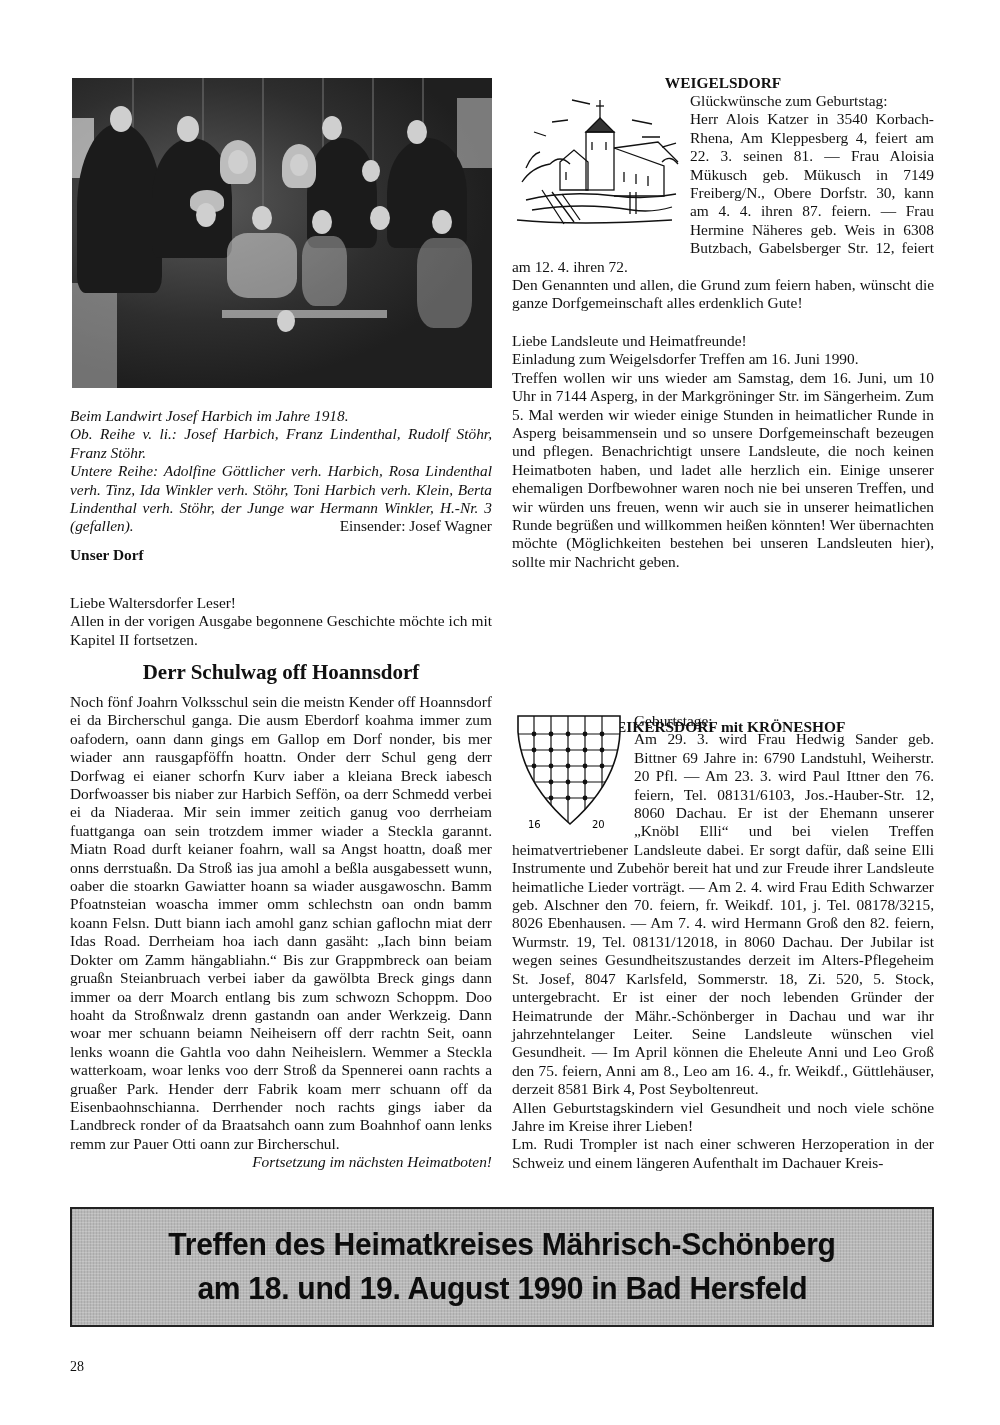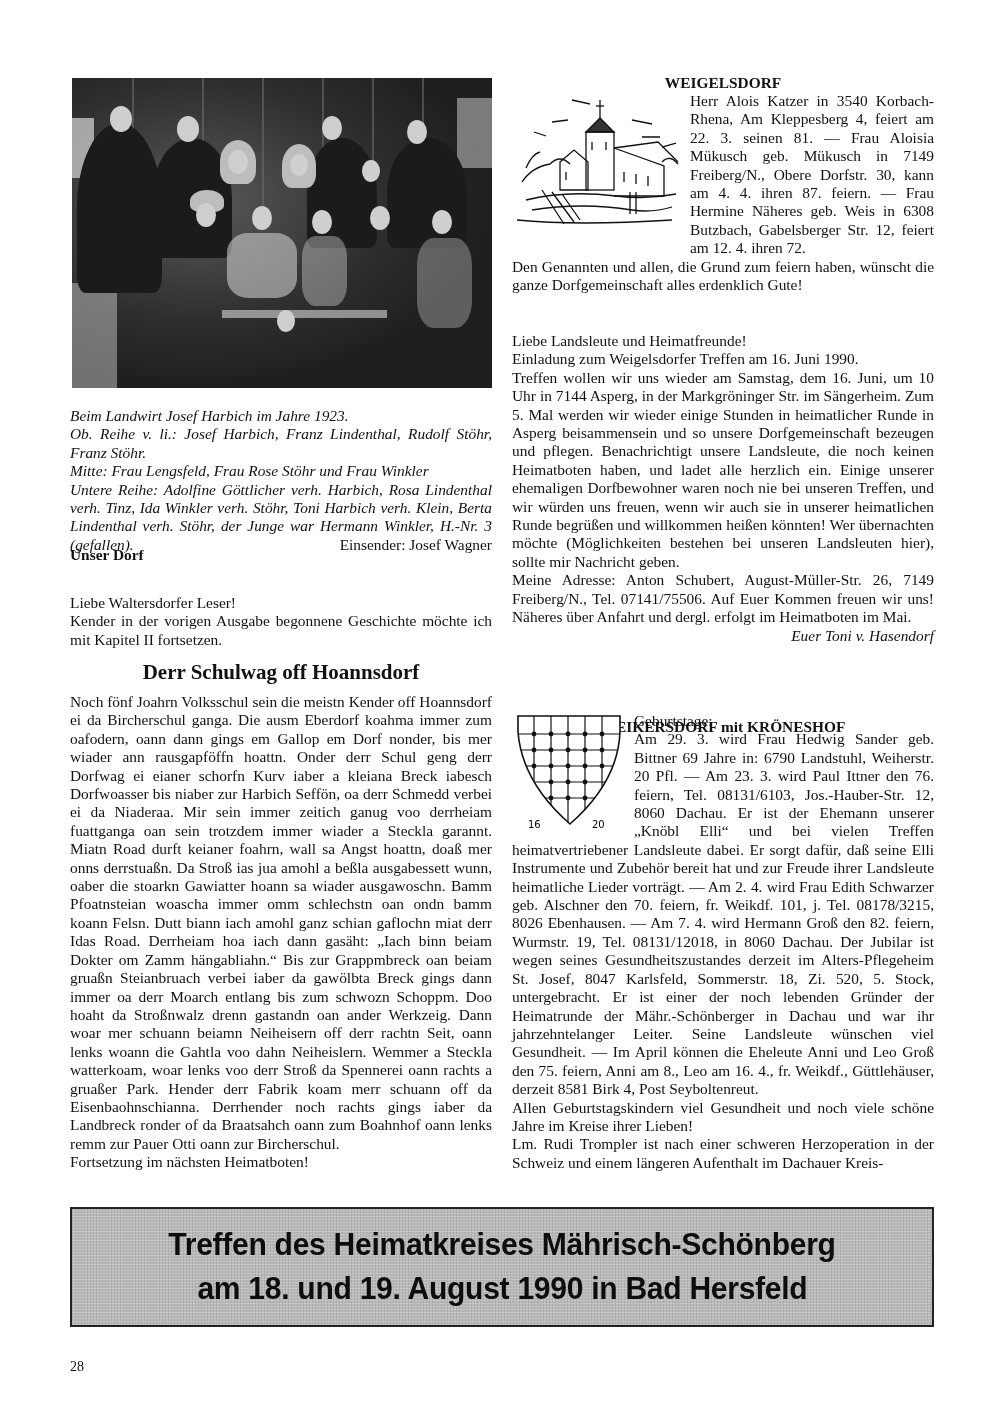--- a/index.html
+++ b/index.html
@@ -29,21 +29,21 @@
     .photo .scarf { position: absolute; border-radius: 50% 50% 30% 30%; background: #bdbdbd; }
     .photo .light { position: absolute; background: #d8d8d8; }
 
     .caption { top: 407px; font-style: italic; }
     .caption .sender { font-style: normal; float: right; }
 
     .h-unser { top: 546px; text-align: left; font-weight: bold; font-family: Liberation Serif, serif; }
     .intro { top: 594px; }
     .h-big { top: 660px; text-align: center; font-weight: bold; font-size: 21px; line-height: 24px; }
     .story { top: 693px; }
-    .story .cont { }
+    .story .cont { font-style: italic; text-align: right; }
 
     .h-weig { top: 74px; left: 512px; width: 422px; text-align: center; font-weight: bold; }
     .weig-text { top: 92px; left: 512px; width: 422px; }
     .float-fig { float: left; width: 178px; height: 148px; }
 
     .invite { top: 332px; }
     .invite .sign { font-style: italic; float: right; }
 
     .h-weik { top: 692px; left: 512px; width: 422px; text-align: center; font-weight: bold; margin-top: 26px; }
     .weik-text { top: 712px; left: 512px; width: 422px; }
@@ -100,30 +100,29 @@
   <div class="face" style="left:240px;top:132px;width:20px;height:24px"></div>
   <div class="light" style="left:230px;top:158px;width:45px;height:70px;opacity:.4;border-radius:30%"></div>
   <div class="face" style="left:298px;top:128px;width:20px;height:24px"></div>
   <div class="face" style="left:360px;top:132px;width:20px;height:24px"></div>
   <div class="light" style="left:345px;top:160px;width:55px;height:90px;opacity:.35;border-radius:30%"></div>
   <div class="light" style="left:150px;top:232px;width:165px;height:8px;opacity:.6"></div>
   <div class="face" style="left:205px;top:232px;width:18px;height:22px"></div>
 </div>
 
 <div class="abs col-left caption just">
-  <p>Beim Landwirt Josef Harbich im Jahre 1923.</p>
+  <p>Beim Landwirt Josef Harbich im Jahre 1918.</p>
   <p>Ob. Reihe v. li.: Josef Harbich, Franz Lindenthal, Rudolf Stöhr, Franz Stöhr.</p>
-  <p>Mitte: Frau Lengsfeld, Frau Rose Stöhr und Frau Winkler</p>
   <p><span>Untere Reihe: Adolfine Göttlicher verh. Harbich, Rosa Lindenthal verh. Tinz, Ida Winkler verh. Stöhr, Toni Harbich verh. Klein, Berta Lindenthal verh. Stöhr, der Junge war Hermann Winkler, H.-Nr. 3 (gefallen).</span><span class="sender">Einsender: Josef Wagner</span></p>
 </div>
 
 <div class="abs col-left h-unser">Unser Dorf</div>
 <div class="abs col-left intro just">
   <p>Liebe Waltersdorfer Leser!</p>
-  <p>Kender in der vorigen Ausgabe begonnene Geschichte möchte ich mit Kapitel II fortsetzen.</p>
+  <p>Allen in der vorigen Ausgabe begonnene Geschichte möchte ich mit Kapitel II fortsetzen.</p>
 </div>
 
 <div class="abs col-left h-big">Derr Schulwag off Hoannsdorf</div>
 <div class="abs col-left story">
   <p class="just">Noch fönf Joahrn Volksschul sein die meistn Kender off Hoannsdorf ei da Bircherschul ganga. Die ausm Eberdorf koahma immer zum oafodern, oann dann gings em Gallop em Dorf nonder, bis mer wiader ann rausgapföffn hoattn. Onder derr Schul geng derr Dorfwag ei eianer schorfn Kurv iaber a kleiana Breck iabesch Dorfwoasser bis niaber zur Harbich Seffön, oa derr Schmedd verbei ei da Niaderaa. Mir sein immer zeitich ganug voo derrheiam fuattganga oan sein trotzdem immer wiader a Steckla garannt. Miatn Road durft keianer foahrn, wall sa Angst hoattn, doaß mer onns derrstuaßn. Da Stroß ias jua amohl a beßla ausgabessett wunn, oaber die stoarkn Gawiatter hoann sa wiader ausgawoschn. Bamm Pfoatnsteian woascha immer omm schlechstn oan ondn bamm koann Felsn. Dutt biann iach amohl ganz schian gaflochn miat derr Idas Road. Derrheiam hoa iach dann gasäht: „Iach binn beiam Dokter om Zamm hängabliahn.“ Bis zur Grappmbreck oan beiam gruaßn Steianbruach verbei iaber da gawölbta Breck gings dann immer oa derr Moarch entlang bis zum schwozn Schoppm. Doo hoaht da Stroßnwalz drenn gastandn oan ander Werkzeig. Dann woar mer schuann beiamn Neiheisern off derr rachtn Seit, oann lenks woann die Gahtla voo dahn Neiheislern. Wemmer a Steckla watterkoam, woar lenks voo derr Stroß da Spennerei oann rachts a gruaßer Park. Hender derr Fabrik koam merr schuann off da Eisenbaohnschianna. Derrhender noch rachts gings iaber da Landbreck ronder of da Braatsahch oann zum Boahnhof oann lenks remm zur Pauer Otti oann zur Bircherschul.</p>
   <p class="cont">Fortsetzung im nächsten Heimatboten!</p>
 </div>
 
 <div class="abs h-weig">WEIGELSDORF</div>
 
@@ -145,29 +144,29 @@
         <path d="M14 108 q40 -10 90 -4 q30 4 60 -2"></path>
         <path d="M20 118 q50 -8 100 0 q20 3 40 -3"></path>
         <path d="M30 98 l22 34 M40 100 l22 30 M50 102 l18 26"></path>
         <path d="M118 100 v22 M124 100 v22"></path>
         <path d="M5 128 q60 6 155 0"></path>
         <path d="M60 8 l18 4 M40 30 l16 -2 M120 28 l20 4 M130 45 l18 0 M150 55 l14 -4 M22 40 l12 4"></path>
         <path d="M14 76 q6 -14 14 -16 M150 70 q8 -8 16 2"></path>
       </g>
     </svg>
   </div>
+  <p>Glückwünsche zum Geburtstag:</p>
   <p><span>Herr </span><b>Alois Katzer</b><span> in 3540 Korbach-Rhena, Am Kleppesberg 4, feiert am 22. 3. seinen 81. — Frau </span><b>Aloisia Mükusch</b><span> geb. Mükusch in 7149 Freiberg/N., Obere Dorfstr. 30, kann am 4. 4. ihren 87. feiern. — Frau </span><b>Hermine Näheres</b><span> geb. Weis in 6308 Butzbach, Gabelsberger Str. 12, feiert am 12. 4. ihren 72.</span></p>
   <p>Den Genannten und allen, die Grund zum feiern haben, wünscht die ganze Dorfgemeinschaft alles erdenklich Gute!</p>
 </div>
 
 <div class="abs col-right invite just">
   <p>Liebe Landsleute und Heimatfreunde!</p>
   <p><span>Einladung zum </span><b>Weigelsdorfer Treffen am 16. Juni 1990.</b></p>
   <p>Treffen wollen wir uns wieder am Samstag, dem 16. Juni, um 10 Uhr in 7144 Asperg, in der Markgröninger Str. im Sängerheim. Zum 5. Mal werden wir wieder einige Stunden in heimatlicher Runde in Asperg beisammensein und so unsere Dorfgemeinschaft bezeugen und pflegen. Benachrichtigt unsere Landsleute, die noch keinen Heimatboten haben, und ladet alle herzlich ein. Einige unserer ehemaligen Dorfbewohner waren noch nie bei unseren Treffen, und wir würden uns freuen, wenn wir auch sie in unserer heimatlichen Runde begrüßen und willkommen heißen könnten! Wer übernachten möchte (Möglichkeiten bestehen bei unseren Landsleuten hier), sollte mir Nachricht geben.</p>
-  <p><span>Meine Adresse: Anton Schubert, August-Müller-Str. 26, 7149 Freiberg/N., Tel. 07141/75506. Auf Euer Kommen freuen wir uns! Näheres über Anfahrt und dergl. erfolgt im Heimatboten im Mai.</span><span class="sign">Euer Toni v. Hasendorf</span></p>
 </div>
 
 <div class="abs h-weik">WEIKERSDORF mit KRÖNESHOF</div>
 
 <div class="abs weik-text just">
   <div class="shield-fig">
     <svg width="112" height="118" viewBox="0 0 112 118">
       <defs>
           <clipPath id="sh">
             <path d="M6 4 H108 V20 Q106 70 58 112 Q10 70 6 20 Z"></path>

